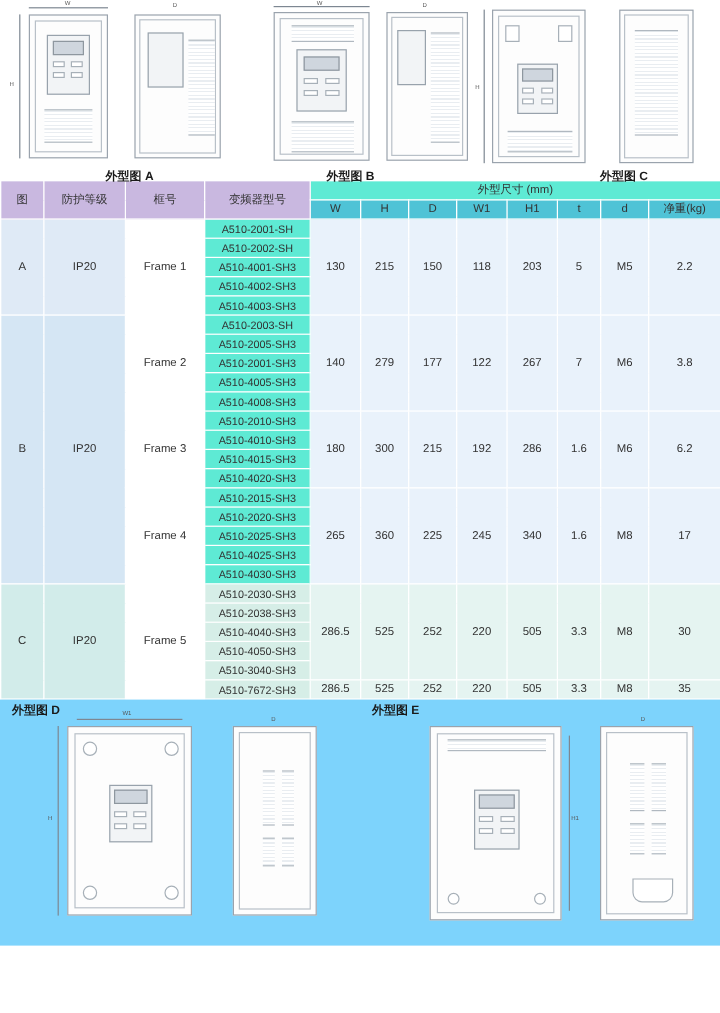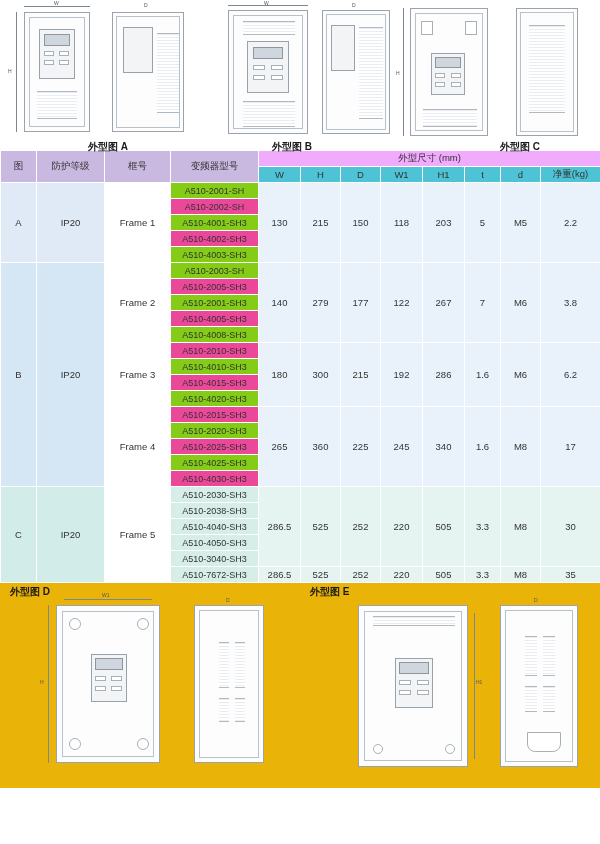--- a/index.html
+++ b/index.html
@@ -84,45 +84,45 @@
   table.spec td, table.spec th{
     border:1px solid #ffffff;
     text-align:center;
     vertical-align:middle;
     padding:0;
     height:15px;
     font-weight:normal;
     color:#333;
   }
   .hdr-left{background:#c9b8e0;}
-  .hdr-right{background:#f0abfc;color:#fff;}
+  .hdr-right{background:#5eead4;color:#fff;}
   .hdr-sub{background:#4fc3d6;color:#fff;font-weight:bold;}
   .col-fig{background:#dfeaf6;}
   .col-ip{background:#dfeaf6;}
   .col-frame{background:#ffffff;}
-  .col-model{background:#84cc16;color:#4a7f6e;}
-  .col-model.alt{background:#ec4899;}
+  .col-model{background:#5eead4;color:#4a7f6e;}
+  .col-model.alt{background:#5eead4;}
   .col-dim{background:#e9f2fb;}
   .grp-b .col-fig,.grp-b .col-ip{background:#d5e6f4;}
   .grp-c .col-fig,.grp-c .col-ip{background:#d2ecea;}
   .grp-c .col-model{background:#d6eee7;}
   .grp-c .col-dim{background:#e5f4f1;}
   .model-cell{color:#3f7f6a;font-size:9px;}
 
   .caption-lower{
     position:absolute;
     font-size:10px;
     font-weight:bold;
     color:#1a1a1a;
   }
   .lower-row{
     position:relative;
     width:600px;
     height:205px;
-    background:#eab308;
+    background:#7dd3fc;
   }
 </style>
 </head>
 <body>
 
 <div class="drawing-row">
 
   <div class="drw" style="left:24px;top:12px;width:66px;height:120px;">
     <div class="inner" style="left:4px;top:4px;right:4px;bottom:4px;"></div>
     <div class="panel" style="left:14px;top:16px;width:36px;height:50px;"></div>

